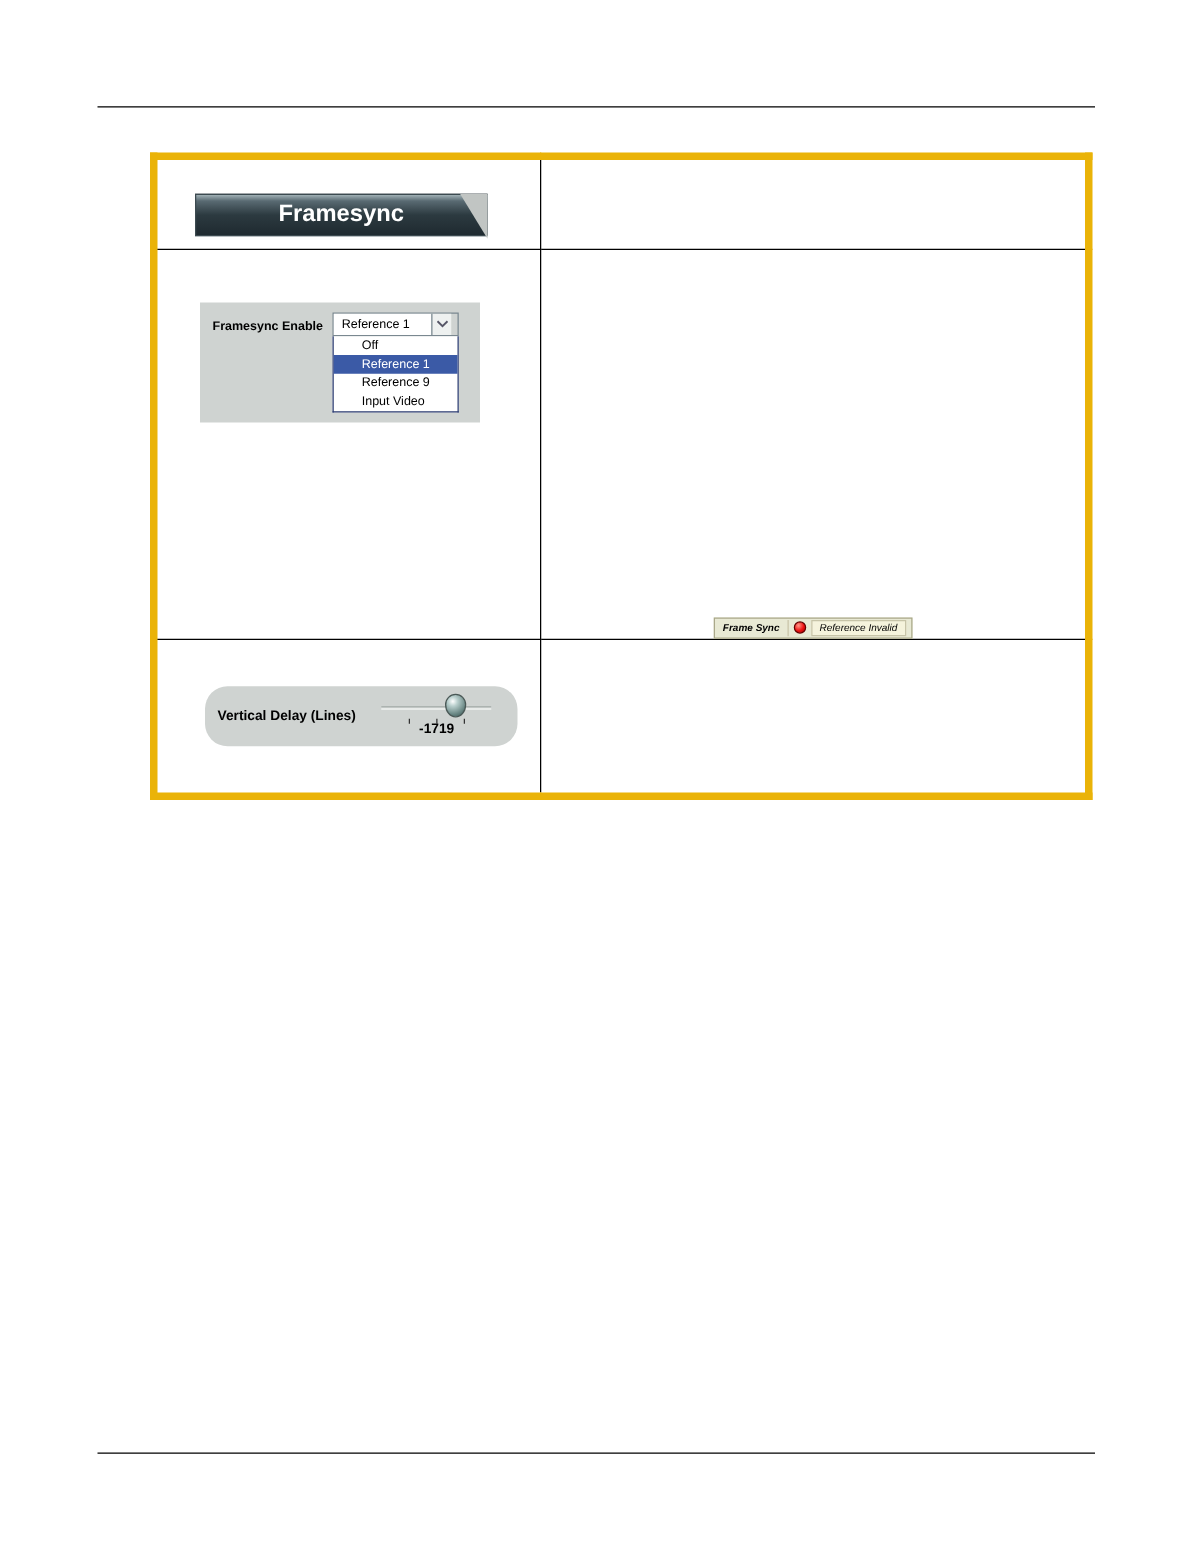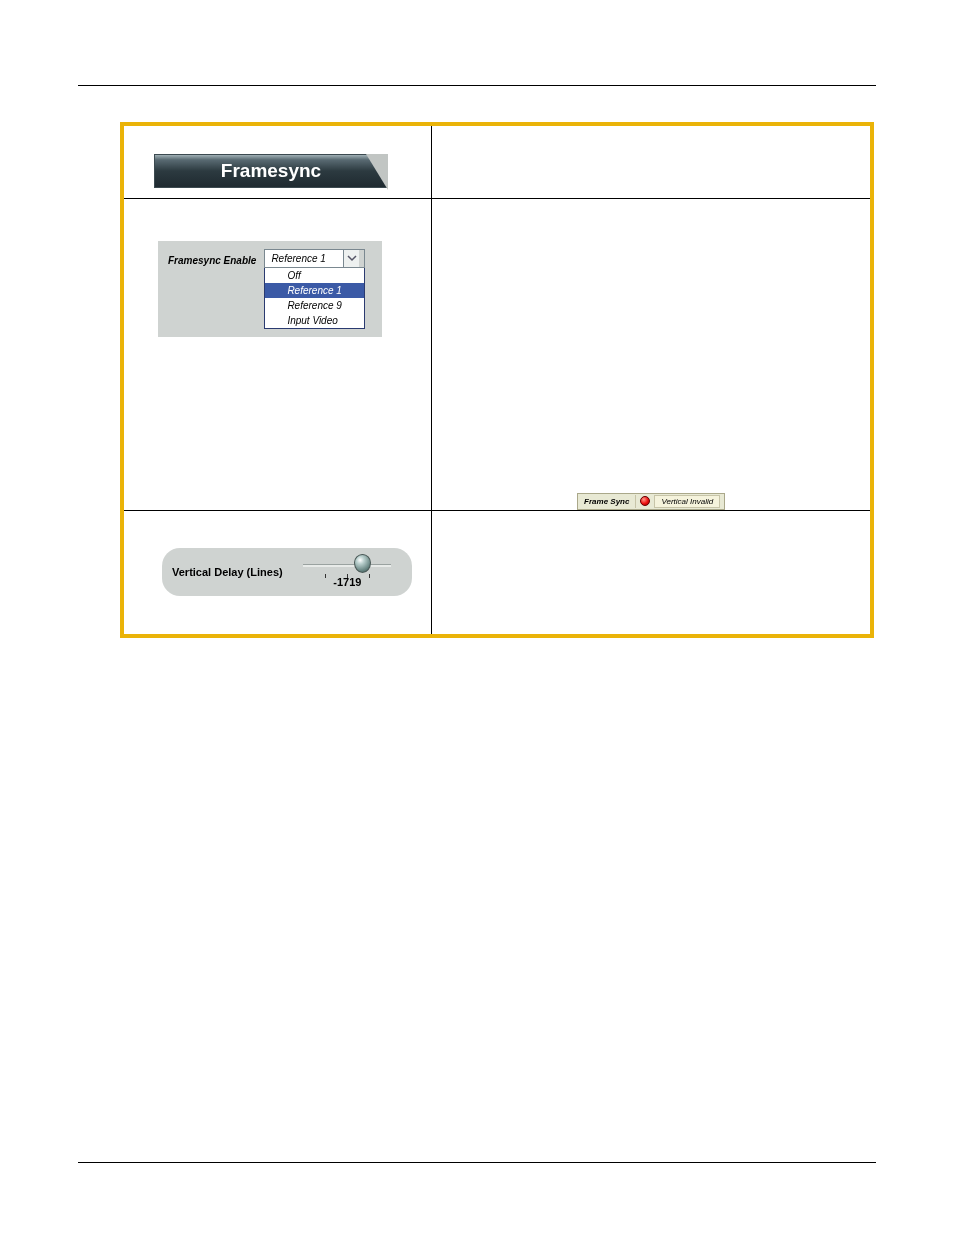--- a/index.html
+++ b/index.html
@@ -19,21 +19,21 @@
   }
   .hr-bottom {
     border: none;
     border-top: 1.5px solid #000;
     position: absolute;
     left: 78px;
     right: 78px;
     bottom: 72px;
   }
   .outer-table {
-    border: 4px solid #eab308;
+    border: 6px solid #eab308;
     width: 754px;
     border-collapse: collapse;
     margin-left: 42px;
   }
   .outer-table td {
     border: 1px solid #000;
     vertical-align: middle;
     padding: 0;
   }
   .col-left { width: 310px; }
@@ -179,21 +179,21 @@
       <tr>
     <td class="col-left row1">
       <div class="tab">
         <span>Framesync</span>
       </div>
     </td>
     <td class="col-right row1"></td>
   </tr>
 
   <tr>
-    <td class="col-left row2" style="vertical-align:top;font-style:italic;">
+    <td class="col-left row2" style="vertical-align:top;">
       <div class="ctrl-block" style="margin-top:42px; width:224px;">
         <div class="ctrl-row">
           <div class="ctrl-label">Framesync Enable</div>
           <div class="select-stack">
             <div class="sel-top">
               <div class="sel-field">Reference 1</div>
               <div class="sel-btn">
                 <svg width="10" height="10" viewBox="0 0 10 10">
                       <path d="M1 3 L5 7 L9 3" fill="none" stroke="#556" stroke-width="1.5"></path>
                     </svg>
@@ -208,21 +208,21 @@
           </div>
         </div>
       </div>
     </td>
     <td class="col-right row2">
       <div class="status-wrap">
         <div class="status-inner">
           <div class="stat-cell1">Frame Sync</div>
           <div class="stat-cell2">
             <div class="led"></div>
-            <div class="stat-text">Vertical Invalid</div>
+            <div class="stat-text">Reference Invalid</div>
           </div>
         </div>
       </div>
     </td>
   </tr>
 
   <tr>
     <td class="col-left row3">
       <div class="slider-block" style="margin-top:30px;">
         <div class="slider-label">Vertical Delay (Lines)</div>

